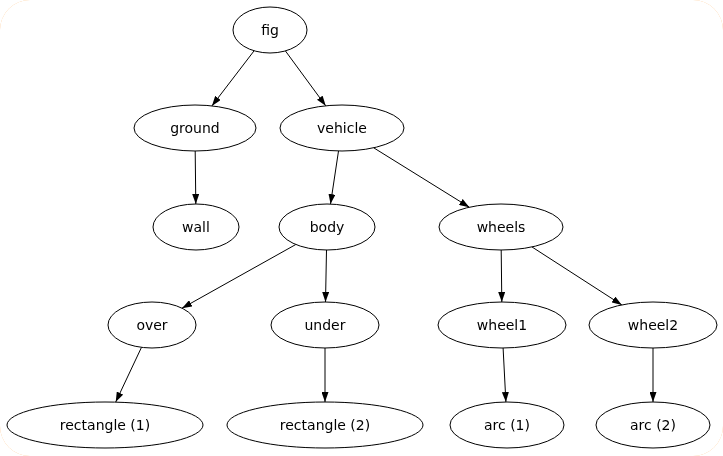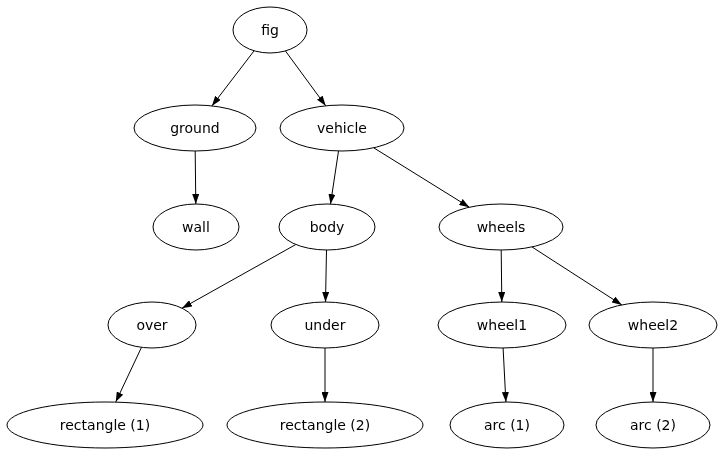--- a/index.html
+++ b/index.html
@@ -7,20 +7,21 @@
     padding: 0;
     background: #ffffff;
   }
   #canvas-wrap {
     position: relative;
     width: 723px;
     height: 456px;
     background: #fdba74;
     overflow: hidden;
     font-family: "DejaVu Sans", "Liberation Sans", sans-serif;
+    border-radius: 30px;
   }
   svg {
     display: block;
   }
   .node-ellipse {
     
   }
   .node-label {
     font-family: "DejaVu Sans", "Liberation Sans", sans-serif;
   }

